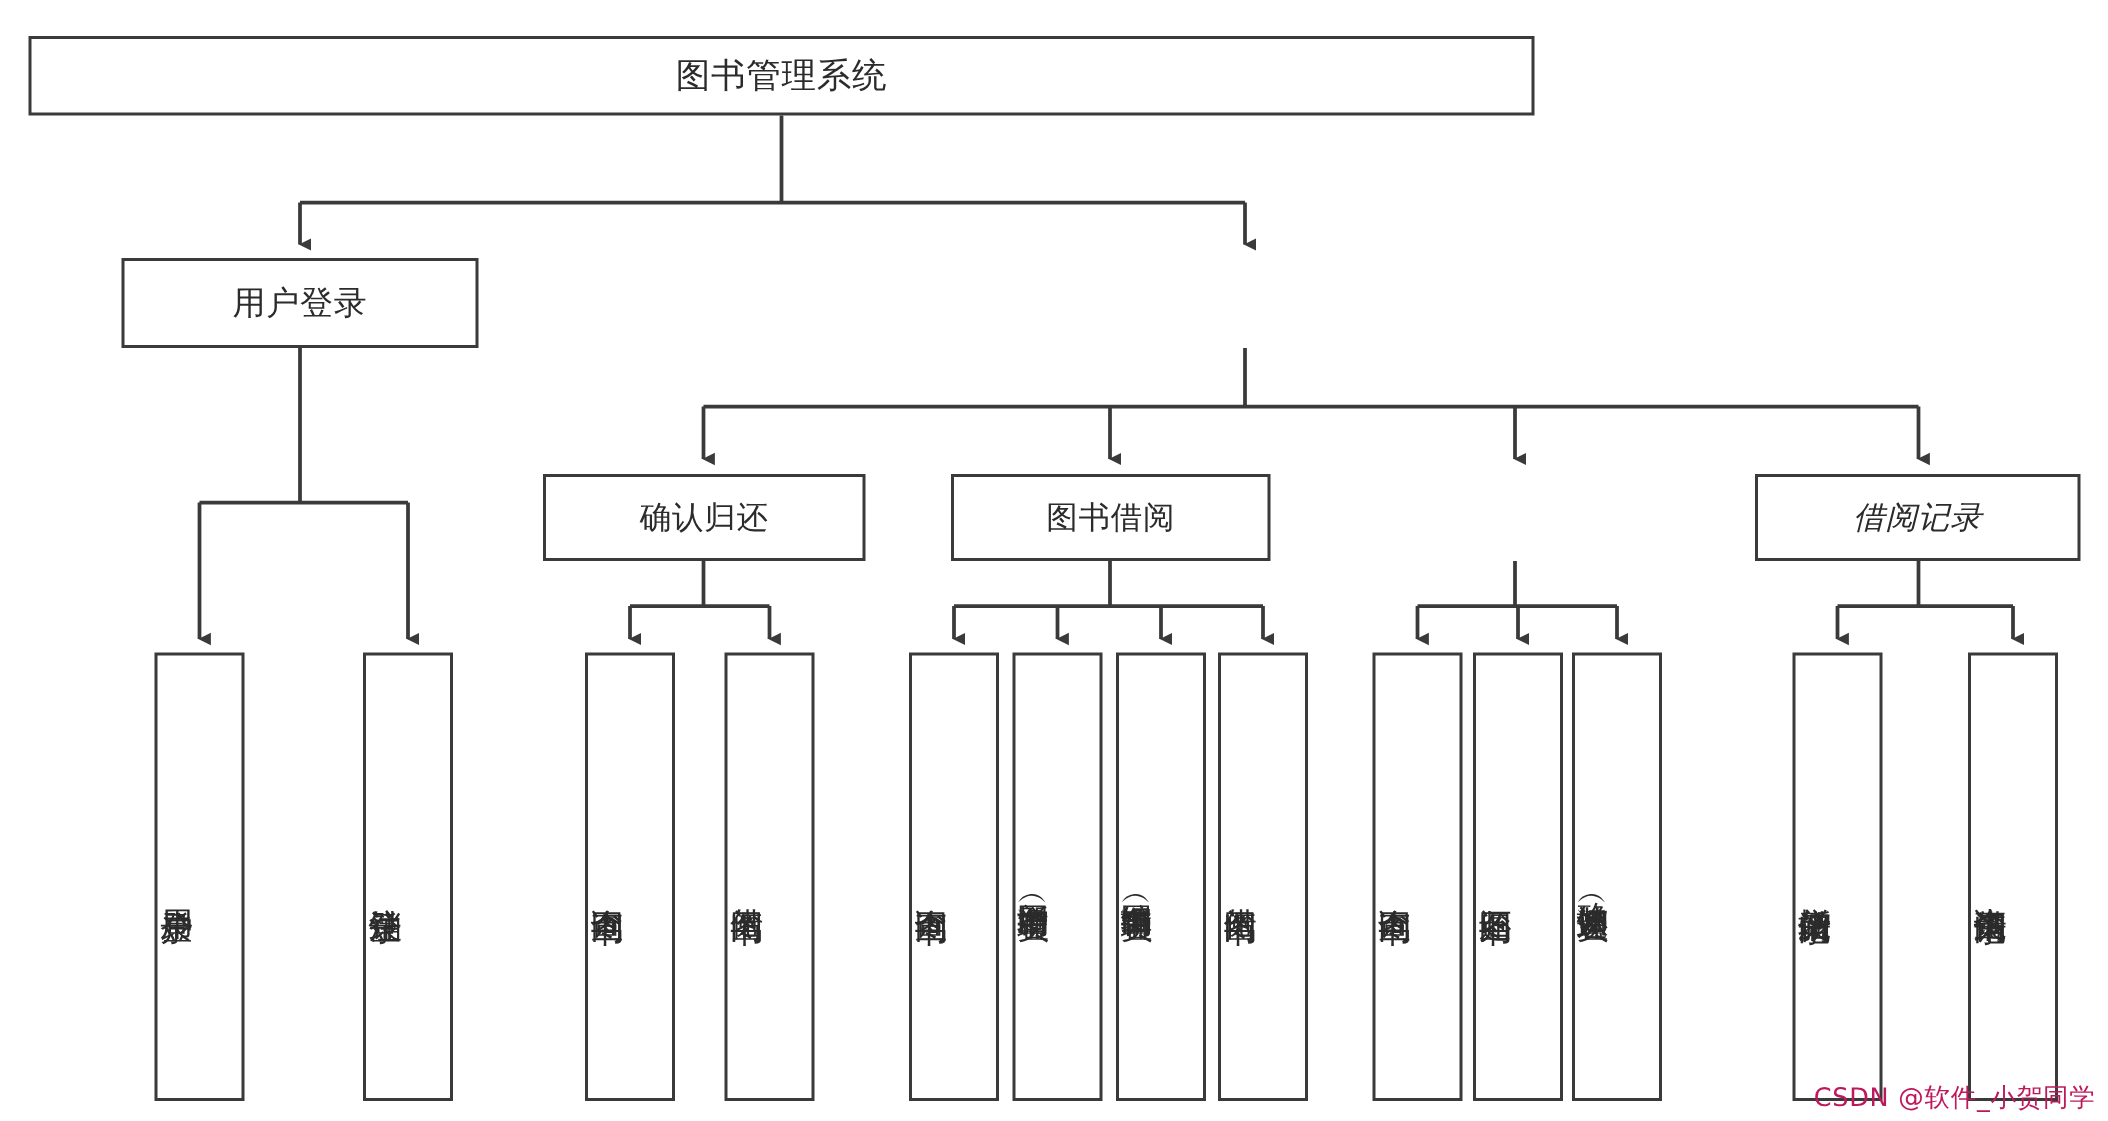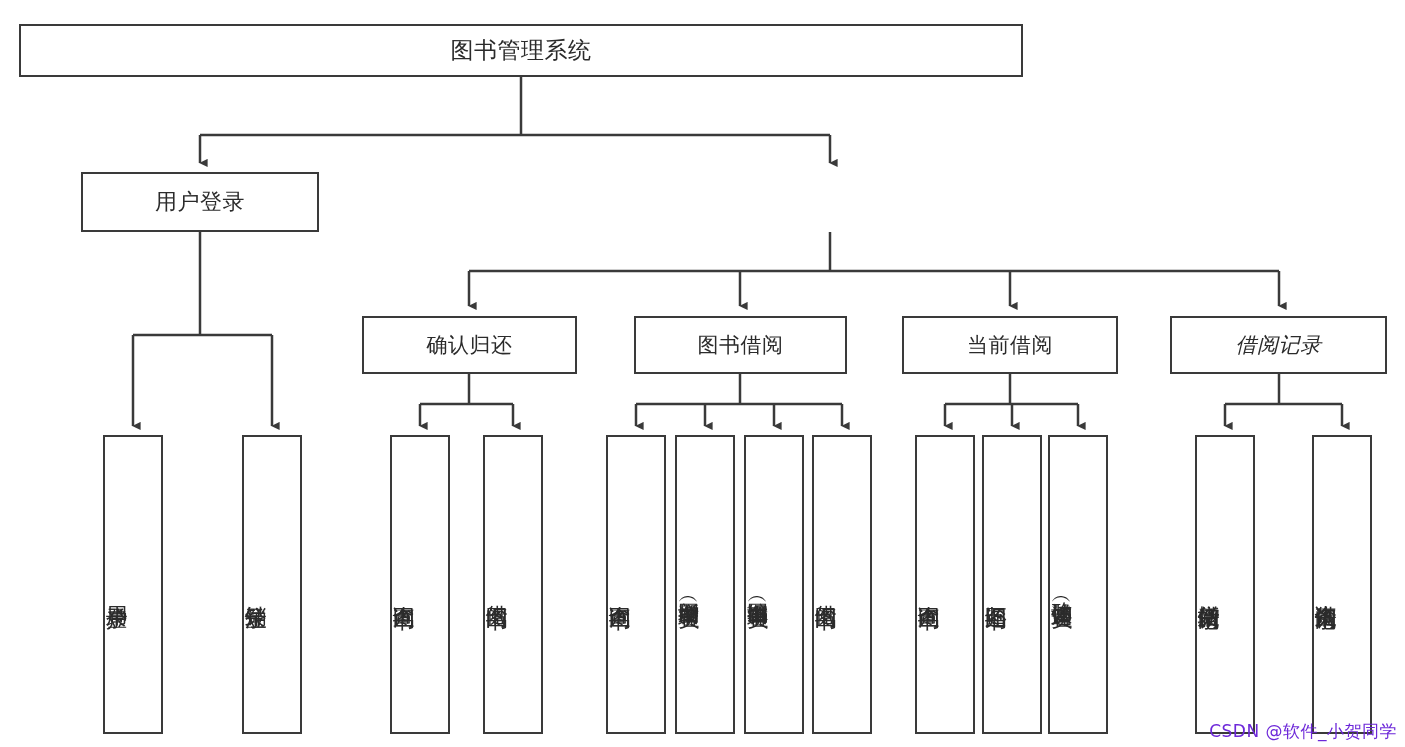--- a/index.html
+++ b/index.html
@@ -65,21 +65,21 @@
     text-align: left;
   }
   .node-leaf.leaf-tall .node-label {
     font-size: 21px;
   }
   #watermark {
     position: absolute;
     right: 8px;
     bottom: 4px;
     font-size: 17px;
-    color: #6d28d9;
+    color: #be185d;
     letter-spacing: 0.5px;
     z-index: 9;
     white-space: nowrap;
   }
 </style>
 </head>
 <body>
 
 <div id="diagram-root">
 
@@ -138,23 +138,20 @@
   <div class="node-box node-l2" style="left:81px; top:172px; width:238px; height:60px;">
     <span class="node-label">用户登录</span>
   </div>
 
   <div class="node-box node-l3" style="left:362px; top:316px; width:215px; height:58px;">
     <span class="node-label">确认归还</span>
   </div>
   <div class="node-box node-l3" style="left:634px; top:316px; width:213px; height:58px;font-family:Liberation Mono, monospace;">
     <span class="node-label">图书借阅</span>
   </div>
-  <div class="node-box node-l3" style="left:902px; top:316px; width:216px; height:58px;">
-    <span class="node-label">当前借阅</span>
-  </div>
   <div class="node-box node-l3" style="left:1170px; top:316px; width:217px; height:58px;font-style:italic;">
     <span class="node-label">借阅记录</span>
   </div>
 
   <div class="node-box node-leaf" style="left:103px; top:435px; width:60px; height:299px;">
     <span class="node-label">用户登录</span>
   </div>
   <div class="node-box node-leaf" style="left:242px; top:435px; width:60px; height:299px;">
     <span class="node-label">注销登录</span>
   </div>

